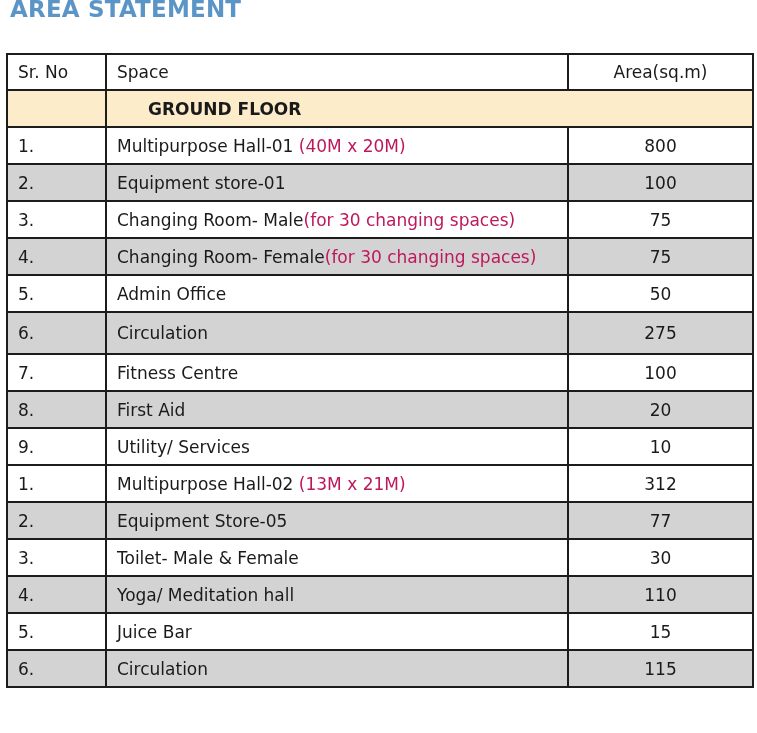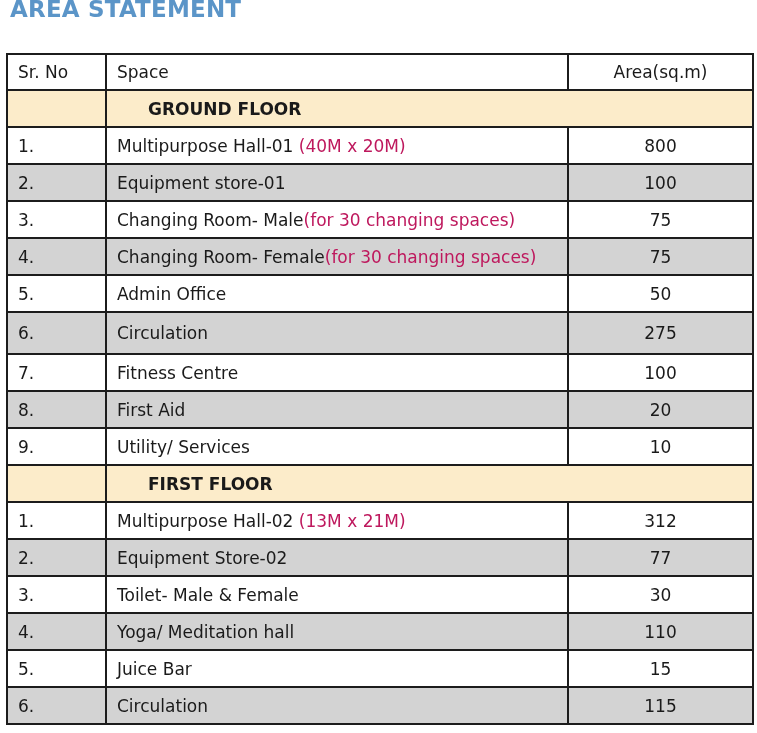--- a/index.html
+++ b/index.html
@@ -82,32 +82,28 @@
     <td>8.</td>
     <td><span>First Aid</span><span class="note"></span></td>
     <td class="area">20</td>
   </tr>
   <tr>
     <td>9.</td>
     <td><span>Utility/ Services</span><span class="note"></span></td>
     <td class="area">10</td>
   </tr>
 
-  <tr class="section">
-    <td></td>
-    <td colspan="2">FIRST FLOOR</td>
-  </tr>
   <tr>
     <td>1.</td>
     <td><span>Multipurpose Hall-02 </span><span class="note">(13M x 21M)</span></td>
     <td class="area">312</td>
   </tr>
   <tr class="shaded">
     <td>2.</td>
-    <td><span>Equipment Store-02</span><span class="note"></span></td>
+    <td><span>Equipment Store-05</span><span class="note"></span></td>
     <td class="area">77</td>
   </tr>
   <tr>
     <td>3.</td>
     <td><span>Toilet- Male &amp; Female</span><span class="note"></span></td>
     <td class="area">30</td>
   </tr>
   <tr class="shaded">
     <td>4.</td>
     <td><span>Yoga/ Meditation hall</span><span class="note"></span></td>

